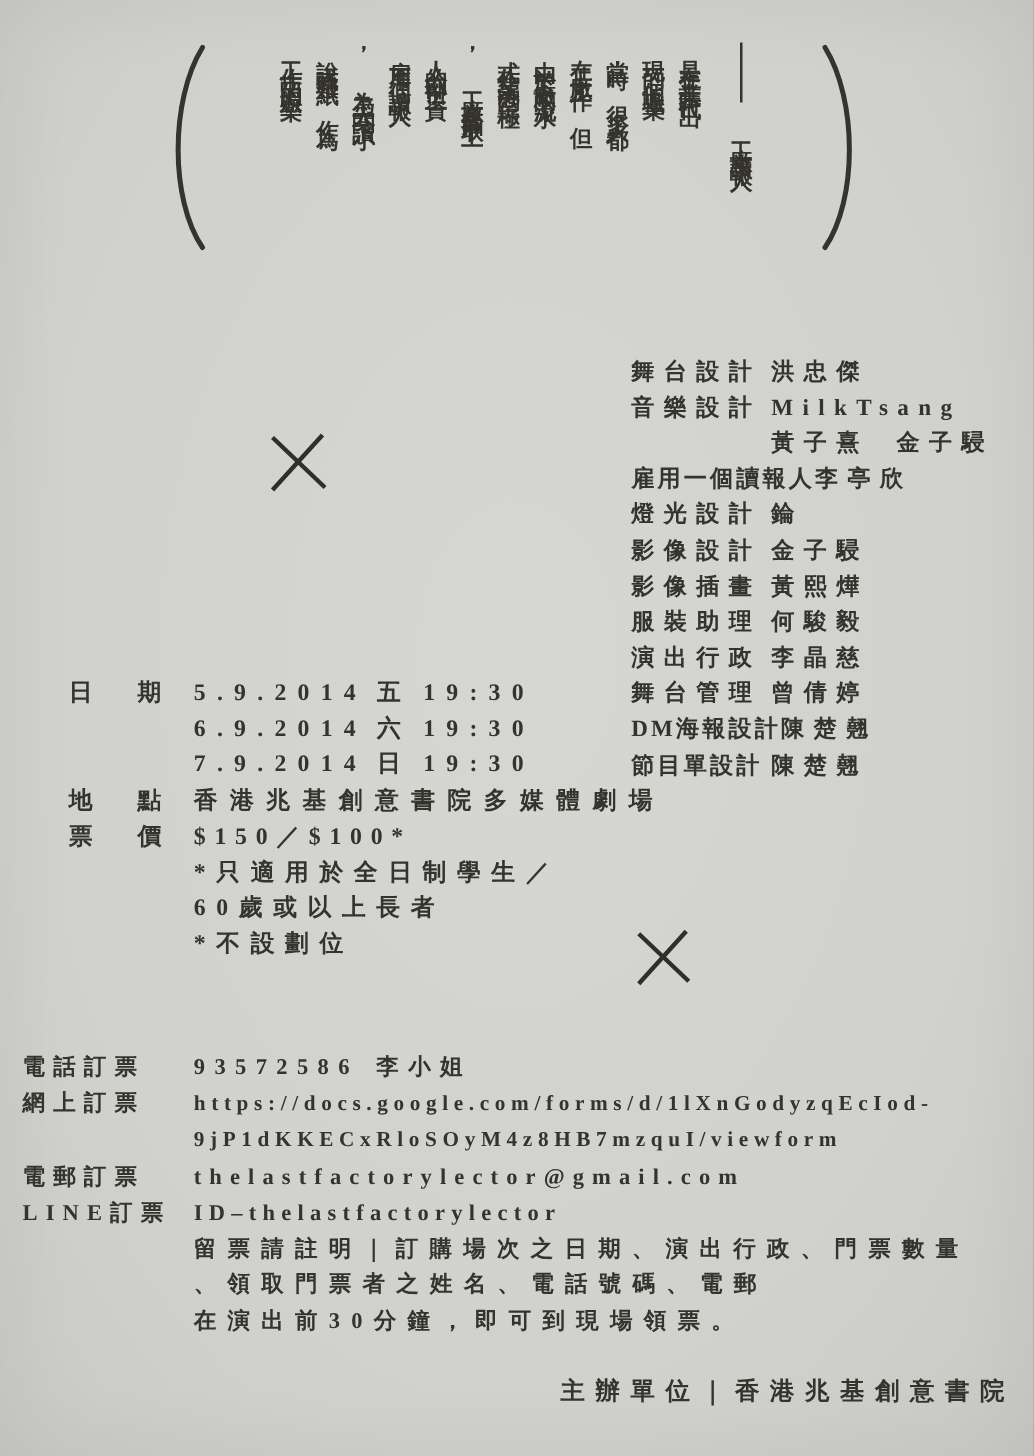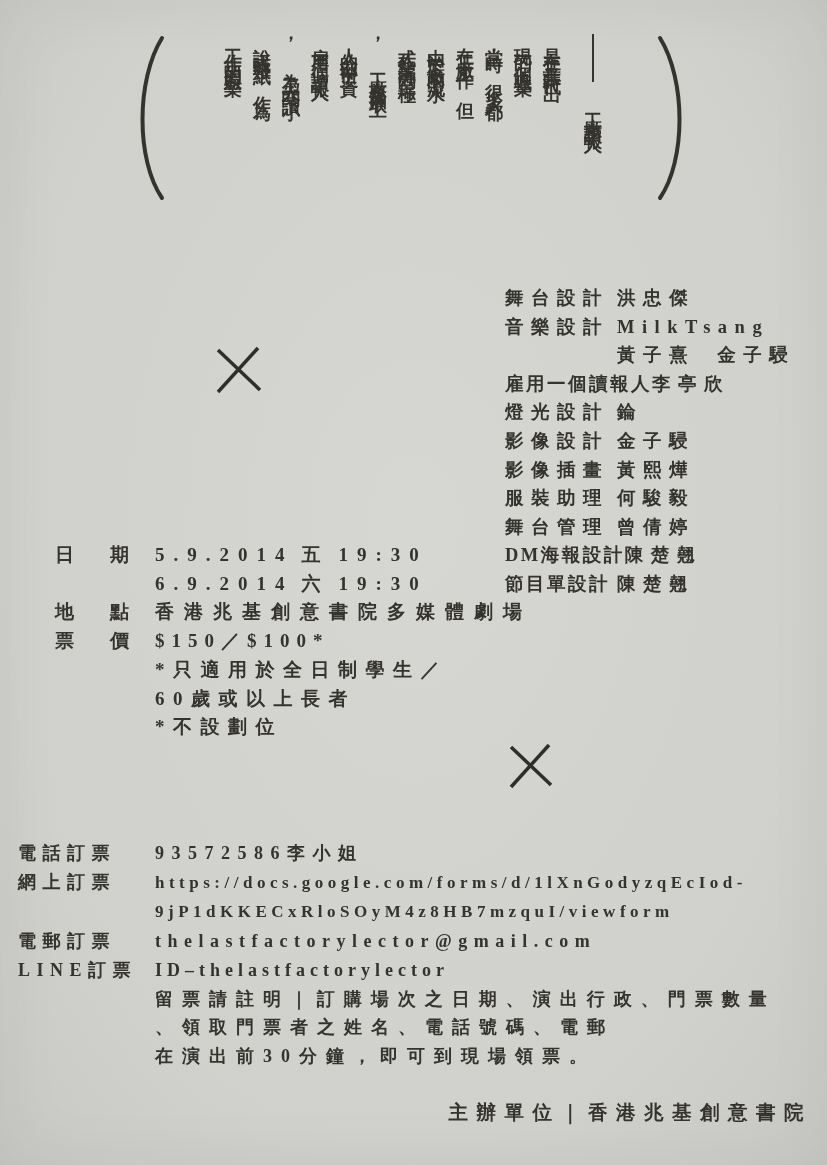--- a/index.html
+++ b/index.html
@@ -47,21 +47,21 @@
   .eday{letter-spacing:0;margin-right:18px;}
   .etime{letter-spacing:9px;}
   .evenue{letter-spacing:10px;}
   .eprice{letter-spacing:7px;margin-top:28px;}
   .enote{letter-spacing:8.5px;}
 
   
   .booking{position:absolute;left:18px;top:839px;font-size:18px;line-height:28.7px;white-space:nowrap;}
   .blabel{display:inline-block;width:137px;letter-spacing:6.5px;vertical-align:top;}
   .brow.indent{padding-left:137px;}
-  .bphone{letter-spacing:7.5px;margin-right:0;}
+  .bphone{letter-spacing:7.5px;margin-right:14px;}
   .bcontact{letter-spacing:7.5px;}
   .burl{font-size:17px;letter-spacing:4.5px;}
   .bemail{letter-spacing:6.5px;}
   .bline{letter-spacing:5px;}
   .bnote{letter-spacing:9px;}
 
   
   .footer{position:absolute;top:1099px;right:15px;font-size:19.5px;letter-spacing:8.5px;white-space:nowrap;}
 </style>
 </head>
@@ -105,34 +105,38 @@
 
   <div class="credits">
     <div class="crow"><span class="role">舞台設計</span><span class="name">洪忠傑</span></div>
     <div class="crow"><span class="role">音樂設計</span><span class="name">MilkTsang</span></div>
     <div class="crow"><span class="role"></span><span class="name">黃子熹 金子駸</span></div>
     <div class="crow"><span class="role tight">雇用一個讀報人</span><span class="name">李亭欣</span></div>
     <div class="crow"><span class="role">燈光設計</span><span class="name">錀</span></div>
     <div class="crow"><span class="role">影像設計</span><span class="name">金子駸</span></div>
     <div class="crow"><span class="role">影像插畫</span><span class="name">黃熙燁</span></div>
     <div class="crow"><span class="role">服裝助理</span><span class="name">何駿毅</span></div>
+    <div class="crow"><span class="role">演出行政</span><span class="name">李晶慈</span></div>
     <div class="crow"><span class="role">舞台管理</span><span class="name">曾倩婷</span></div>
     <div class="crow"><span class="role tight">DM海報設計</span><span class="name">陳楚翹</span></div>
     <div class="crow"><span class="role tight">節目單設計</span><span class="name">陳楚翹</span></div>
   </div>
 
   <div class="event">
     <div>
       <span class="elabel">
           <span>日</span>
           <span>期</span>
         </span><span class="edate">5.9.2014</span><span class="eday">五</span><span class="etime">19:30</span>
     </div>
     <div>
       <span class="espacer"></span><span class="edate">6.9.2014</span><span class="eday">六</span><span class="etime">19:30</span>
+    </div>
+    <div>
+      <span class="espacer"></span><span class="edate">7.9.2014</span><span class="eday">日</span><span class="etime">19:30</span>
     </div>
     <div>
       <span class="elabel">
           <span>地</span>
           <span>點</span>
         </span><span class="evenue">香港兆基創意書院多媒體劇場</span>
     </div>
     <div>
       <span class="elabel">
           <span>票</span>

